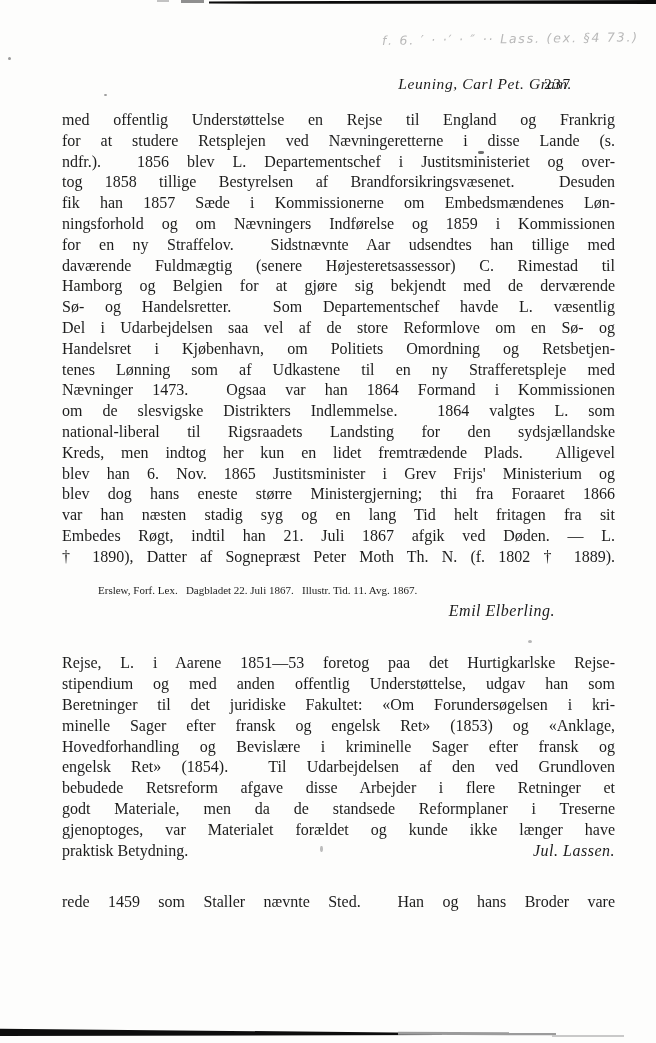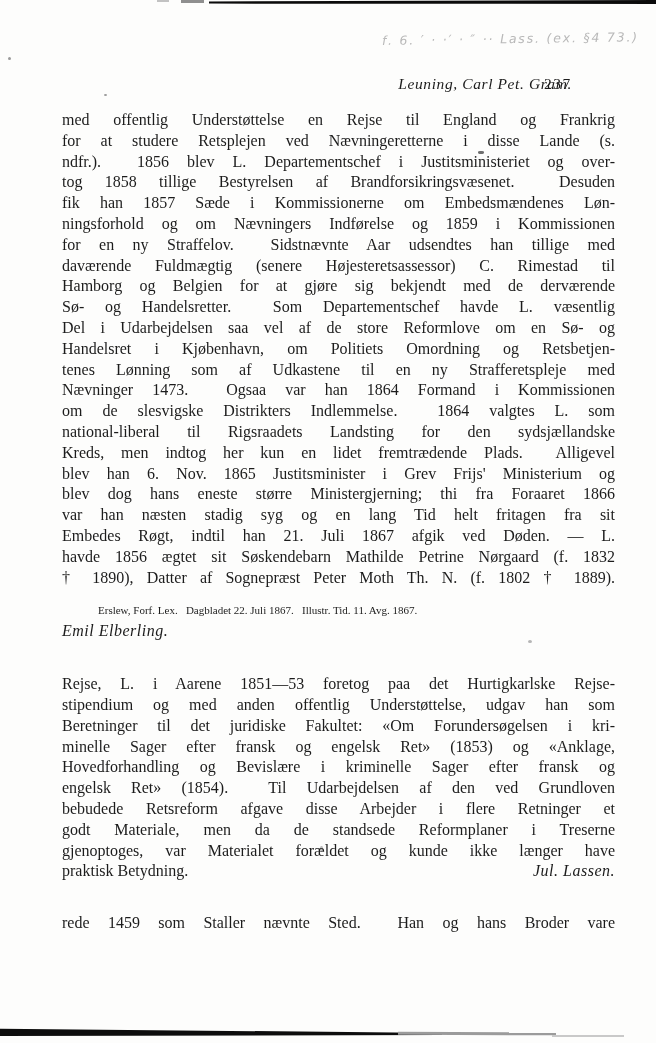--- a/index.html
+++ b/index.html
@@ -35,21 +35,21 @@
   .page-number { position:absolute; left:544px; top:75px; font-size:15.5px; letter-spacing:1.5px;text-align:right; }
   
   .textblock { position:absolute; left:62px; top:110px; width:553px;
     font-size:16px; line-height:20.8px; }
   .tline { text-align:justify; text-align-last:justify; white-space:pre-wrap;
     height:20.8px; overflow:hidden; }
   .indent-p2 { padding-left:25px; }
   .indent-p3 { padding-left:41px; }
   .citation { font-size:11px; line-height:20px; padding-left:36px;
     margin-top:12px; white-space:pre-wrap; }
-  .sig-right { font-style:italic; line-height:21px; letter-spacing:0.5px; }
+  .sig-right { text-align:right; font-style:italic; line-height:21px; letter-spacing:0.5px; }
   .sig-emil { padding-right:60px; }
   .para2 { margin-top:12px; }
   .p2-last { display:flex; justify-content:space-between; height:20.8px; }
   .p2-last i { letter-spacing:0.5px; }
   .para3 { margin-top:10px; }
   i, .it { font-style:italic; }
 </style>
 </head>
 <body>
 
@@ -112,21 +112,20 @@
 
         <div class="tline">blev han 6. Nov. 1865 Justitsminister i Grev Frijs' Ministerium og</div>
 
 
         <div class="tline">blev dog hans eneste større Ministergjerning; thi fra Foraaret 1866</div>
 
         <div class="tline">var han næsten stadig syg og en lang Tid helt fritagen fra sit</div>
 
         <div class="tline">Embedes Røgt, indtil han 21. Juli 1867 afgik ved Døden. — L.</div>
 
-        <div class="tline">havde 1856 ægtet sit Søskendebarn Mathilde Petrine Nørgaard (f. 1832</div>
 
         <div class="tline">† 1890), Datter af Sognepræst Peter Moth Th. N. (f. 1802 † 1889).</div>
       </div>
 
     <div class="citation">Erslew, Forf. Lex.   Dagbladet 22. Juli 1867.   Illustr. Tid. 11. Avg. 1867.</div>
 
     <div class="sig-right sig-emil">Emil Elberling.</div>
 
     <div class="para2">
       <div class="tline indent-p2">

